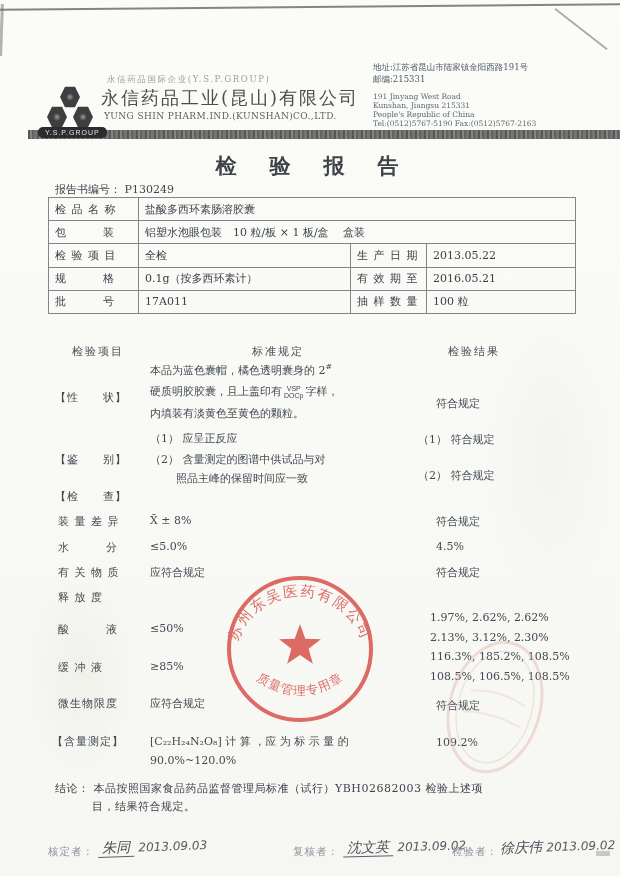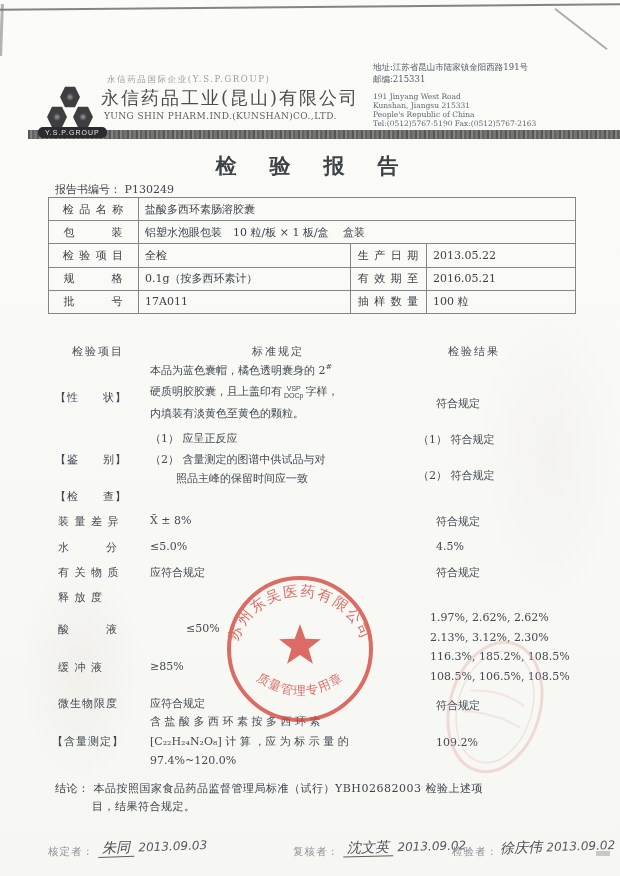--- a/index.html
+++ b/index.html
@@ -28,21 +28,21 @@
   .addr-en{font-size:7.5px;color:#5c6874;}
   
   .title{left:0;right:0;top:152px;text-align:center;font-size:21px;font-weight:bold;
        color:#3e4348;letter-spacing:6px;}
   .repno{font-size:11px;color:#3f474e;}
   
   table.info{position:absolute;left:48px;top:197px;width:527px;border-collapse:collapse;
        table-layout:fixed;font-size:11px;color:#39424a;}
   table.info td{border:1px solid #82858a;height:22.2px;padding:0 6px;overflow:hidden;white-space:nowrap;}
   table.info{border:1px solid #6b6e73;}
-  td.lbl{text-align:center;letter-spacing:1px;margin-left:28px;}
+  td.lbl{letter-spacing:1px;margin-left:28px;}
   
   .colhead{font-size:11px;color:#464f57;letter-spacing:2px;}
   .item{font-size:11px;color:#414a52;letter-spacing:1px;}
   .std{font-size:11px;color:#414a52;}
   .res{font-size:11px;color:#414a52;}
   .frac{display:inline-flex;flex-direction:column;align-items:center;vertical-align:middle;
        font-size:7px;line-height:7.5px;margin:0 2px;color:#414a52;font-family:"Liberation Sans",sans-serif;}
   sup{font-size:8px;}
   
   .concl{font-size:11px;color:#3c444c;letter-spacing:.5px;}
@@ -161,37 +161,36 @@
   <div class="t std" style="left:150px;top:540px;">≤5.0%</div>
   <div class="t res" style="left:436px;top:540px;">4.5%</div>
 
   <div class="t item" style="left:58px;top:565px;">有 关 物 质</div>
   <div class="t std" style="left:150px;top:565px;">应符合规定</div>
   <div class="t res" style="left:436px;top:565px;">符合规定</div>
 
   <div class="t item" style="left:58px;top:590px;">释  放  度</div>
 
   <div class="t item" style="left:58px;top:622px;">酸　　　液</div>
-  <div class="t std" style="left:150px;top:622px;margin-left:36px;">≤50%</div>
+  <div class="t std" style="left:150px;top:622px;">≤50%</div>
   <div class="t res" style="left:430px;top:611px;">1.97%,  2.62%,  2.62%</div>
   <div class="t res" style="left:430px;top:631px;">2.13%,  3.12%,  2.30%</div>
 
   <div class="t item" style="left:58px;top:660px;">缓  冲  液</div>
   <div class="t std" style="left:150px;top:660px;">≥85%</div>
   <div class="t res" style="left:430px;top:650px;">116.3%,  185.2%,  108.5%</div>
   <div class="t res" style="left:430px;top:670px;">108.5%,  106.5%,  108.5%</div>
 
   <div class="t item" style="left:58px;top:696px;">微生物限度</div>
   <div class="t std" style="left:150px;top:696px;">应符合规定</div>
   <div class="t res" style="left:436px;top:698px;">符合规定</div>
 
   <div class="t item" style="left:52px;top:734px;">【含量测定】</div>
-  <div class="t std" style="left:150px;top:714px;">含 盐 酸 多 西 环 素 按 多 西 环 素</div>
   <div class="t std" style="left:150px;top:734px;">[C₂₂H₂₄N₂O₈] 计 算 ，应 为 标 示 量 的</div>
-  <div class="t std" style="left:150px;top:754px;">97.4%~120.0%</div>
+  <div class="t std" style="left:150px;top:754px;">90.0%~120.0%</div>
   <div class="t res" style="left:436px;top:736px;">109.2%</div>
 
   <div class="t concl" style="left:55px;top:781px;">
     <span>结论：</span>
     <span>本品按照国家食品药品监督管理局标准（试行）YBH02682003 检验上述项</span>
   </div>
   <div class="t concl" style="left:92px;top:799px;">目，结果符合规定。</div>
 
   <div class="t sig-label" style="left:48px;top:845px;">核定者：</div>
   <div class="t sig" style="left:98px;top:838px;transform:rotate(-2deg);">

